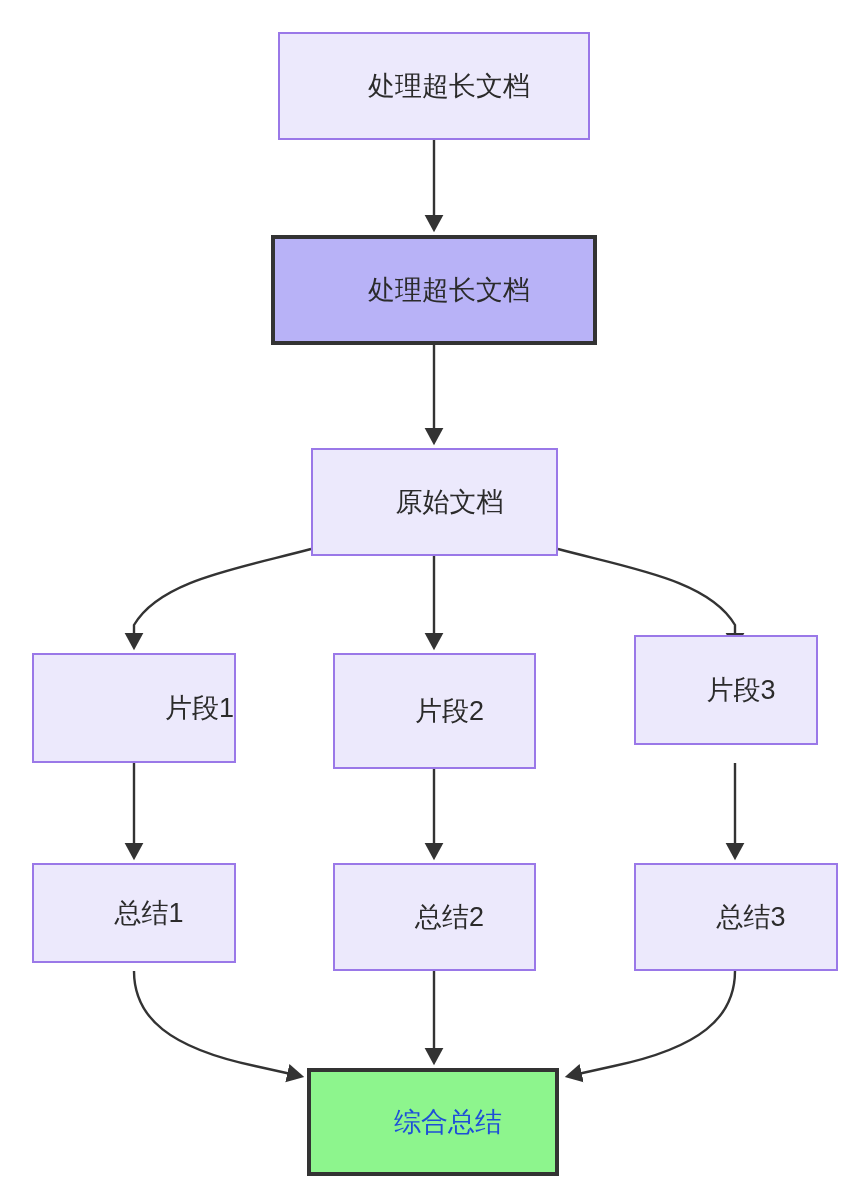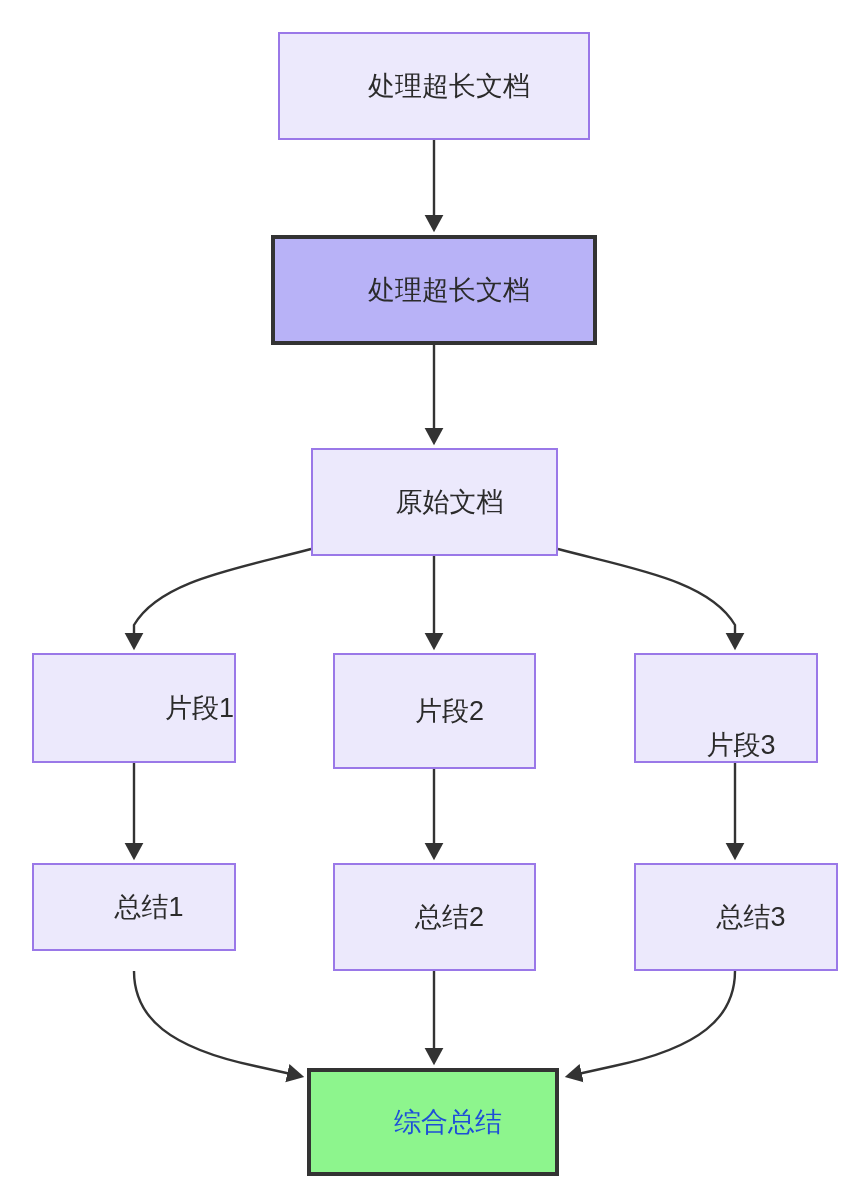--- a/index.html
+++ b/index.html
@@ -95,25 +95,25 @@
   </div>
 
   <div class="node node-default" style="left:32px; top:653px; width:204px; height:110px;justify-content:flex-end;">
     <span class="node-label">片段1</span>
   </div>
 
   <div class="node node-default" style="left:333px; top:653px; width:203px; height:116px;text-align:center;">
     <span class="node-label">片段2</span>
   </div>
 
-  <div class="node node-default" style="left:634px; top:653px; width:184px; height:110px;align-items:flex-end;">
+  <div class="node node-default" style="left:634px; top:635px; width:184px; height:110px;">
     <span class="node-label">片段3</span>
   </div>
 
-  <div class="node node-default" style="left:32px; top:863px; width:204px; height:88px;">
+  <div class="node node-default" style="left:32px; top:863px; width:204px; height:100px;">
     <span class="node-label">总结1</span>
   </div>
 
   <div class="node node-default" style="left:333px; top:863px; width:203px; height:108px;">
     <span class="node-label">总结2</span>
   </div>
 
   <div class="node node-default" style="left:634px; top:863px; width:204px; height:108px;">
     <span class="node-label">总结3</span>
   </div>

